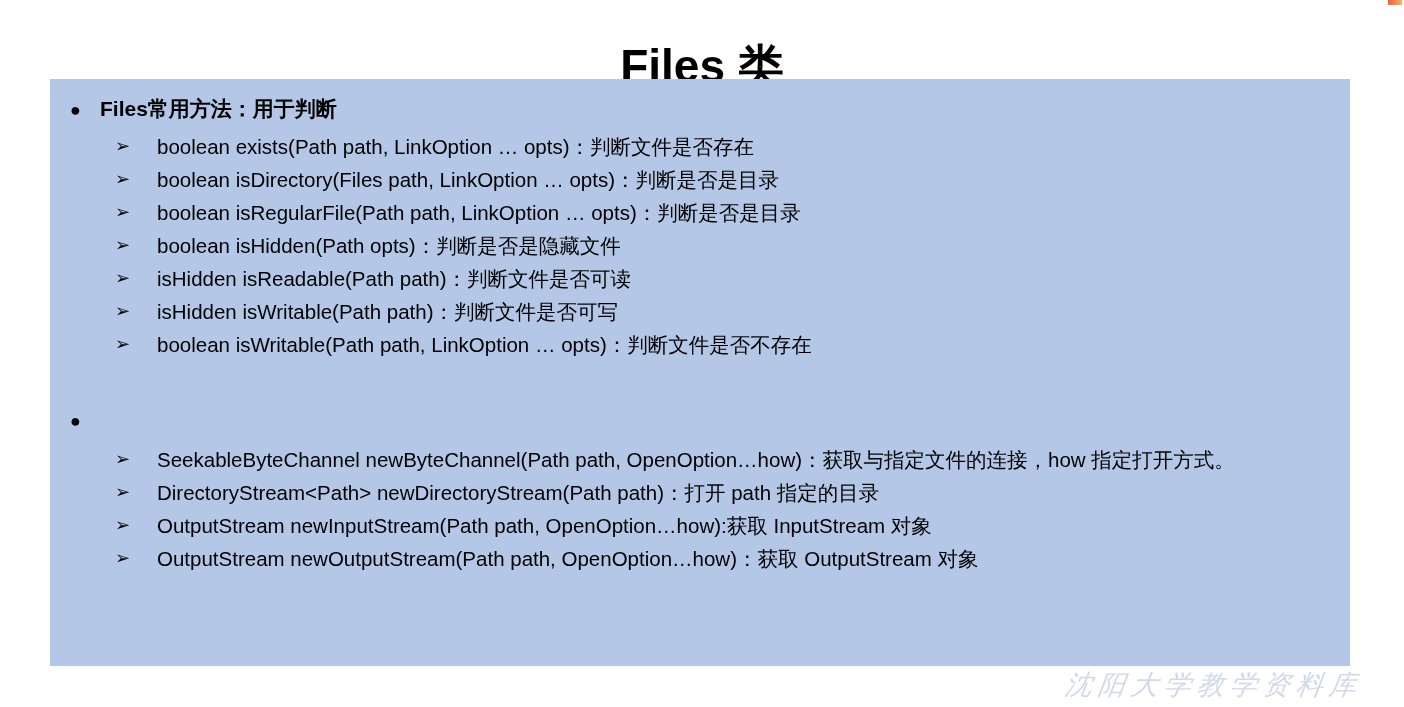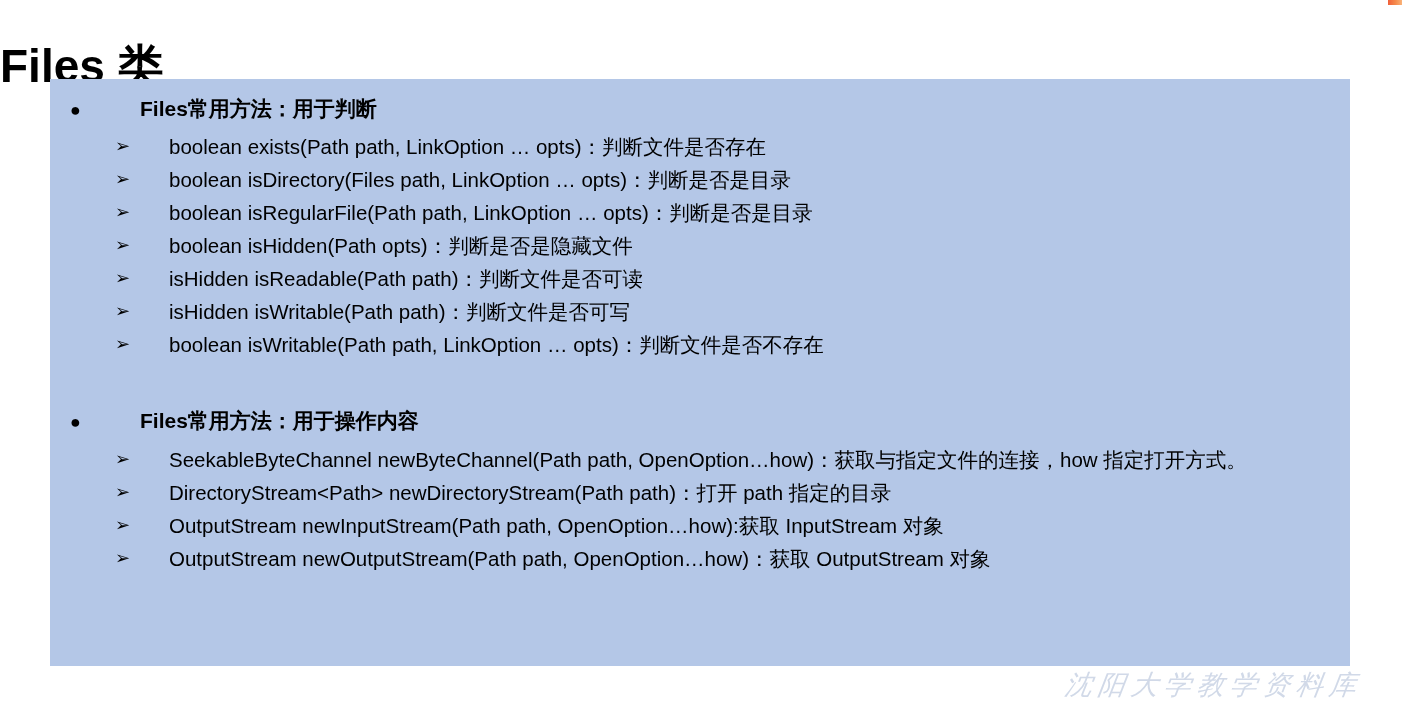--- a/index.html
+++ b/index.html
@@ -24,20 +24,21 @@
     height: 5px;
     background: linear-gradient(90deg, #f1603a 0%, #f58b4c 55%, #f9b37a 100%);
   }
 
   
   .slide-title {
     position: absolute;
     top: 6px;
     left: 0;
     width: 1404px;
+    text-align: center;
     font-size: 46px;
     font-weight: bold;
     color: #000000;
     letter-spacing: 0px;
     line-height: 58px;
     white-space: nowrap;
   }
 
   
   .content-panel {
@@ -64,21 +65,20 @@
     width: 30px;
     font-size: 18px;
     line-height: 26px;
     color: #000000;
     text-align: left;
     padding-left: 2px;
   }
   .group-head .ghead-text {
     flex: 0 1 auto;
     white-space: nowrap;
-    margin-left: 40px;
   }
 
   
   .item {
     position: relative;
     display: flex;
     align-items: flex-start;
     font-size: 20.5px;
     color: #000000;
     line-height: 33px;
@@ -87,21 +87,20 @@
     flex: 0 0 auto;
     width: 42px;
     padding-left: 47px;
     font-size: 18px;
     line-height: 33px;
     color: #000000;
   }
   .item .item-text {
     flex: 1 1 auto;
     padding-right: 20px;
-    margin-left: 12px;
   }
 
   
   .group-1-head { position: absolute; left: 18px; top: 17px; }
   .group-1-list { position: absolute; left: 18px; top: 51px; width: 1270px; }
 
   .group-2-head { position: absolute; left: 18px; top: 329px; }
   .group-2-list { position: absolute; left: 18px; top: 364px; width: 1270px; }
 
   
@@ -161,21 +160,20 @@
       <span class="item-text">isHidden isWritable(Path path)：判断文件是否可写</span>
     </div>
     <div class="item">
       <span class="arrow">➢</span>
       <span class="item-text">boolean isWritable(Path path, LinkOption … opts)：判断文件是否不存在</span>
     </div>
   </div>
 
   <div class="group-head group-2-head">
     <span class="disc">●</span>
-    <span class="ghead-text">Files常用方法：用于操作内容</span>
   </div>
 
   <div class="group-2-list">
     <div class="item">
       <span class="arrow">➢</span>
       <span class="item-text">SeekableByteChannel newByteChannel(Path path, OpenOption…how)：获取与指定文件的连接，how 指定打开方式。</span>
     </div>
     <div class="item">
       <span class="arrow">➢</span>
       <span class="item-text">DirectoryStream&lt;Path&gt;  newDirectoryStream(Path path)：打开 path 指定的目录</span>

